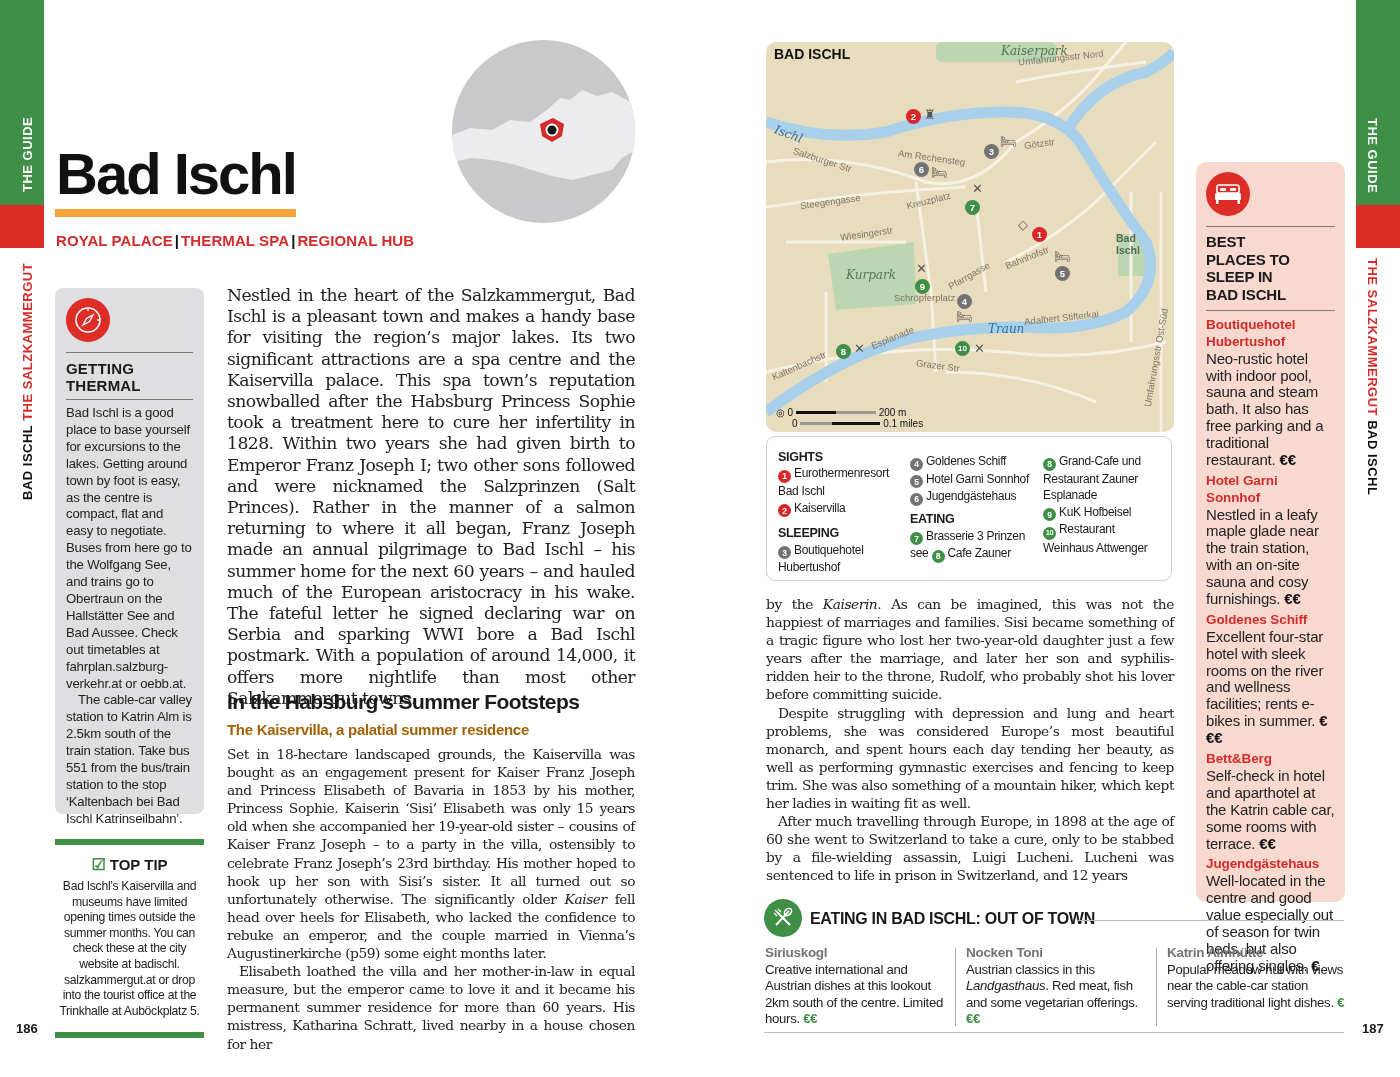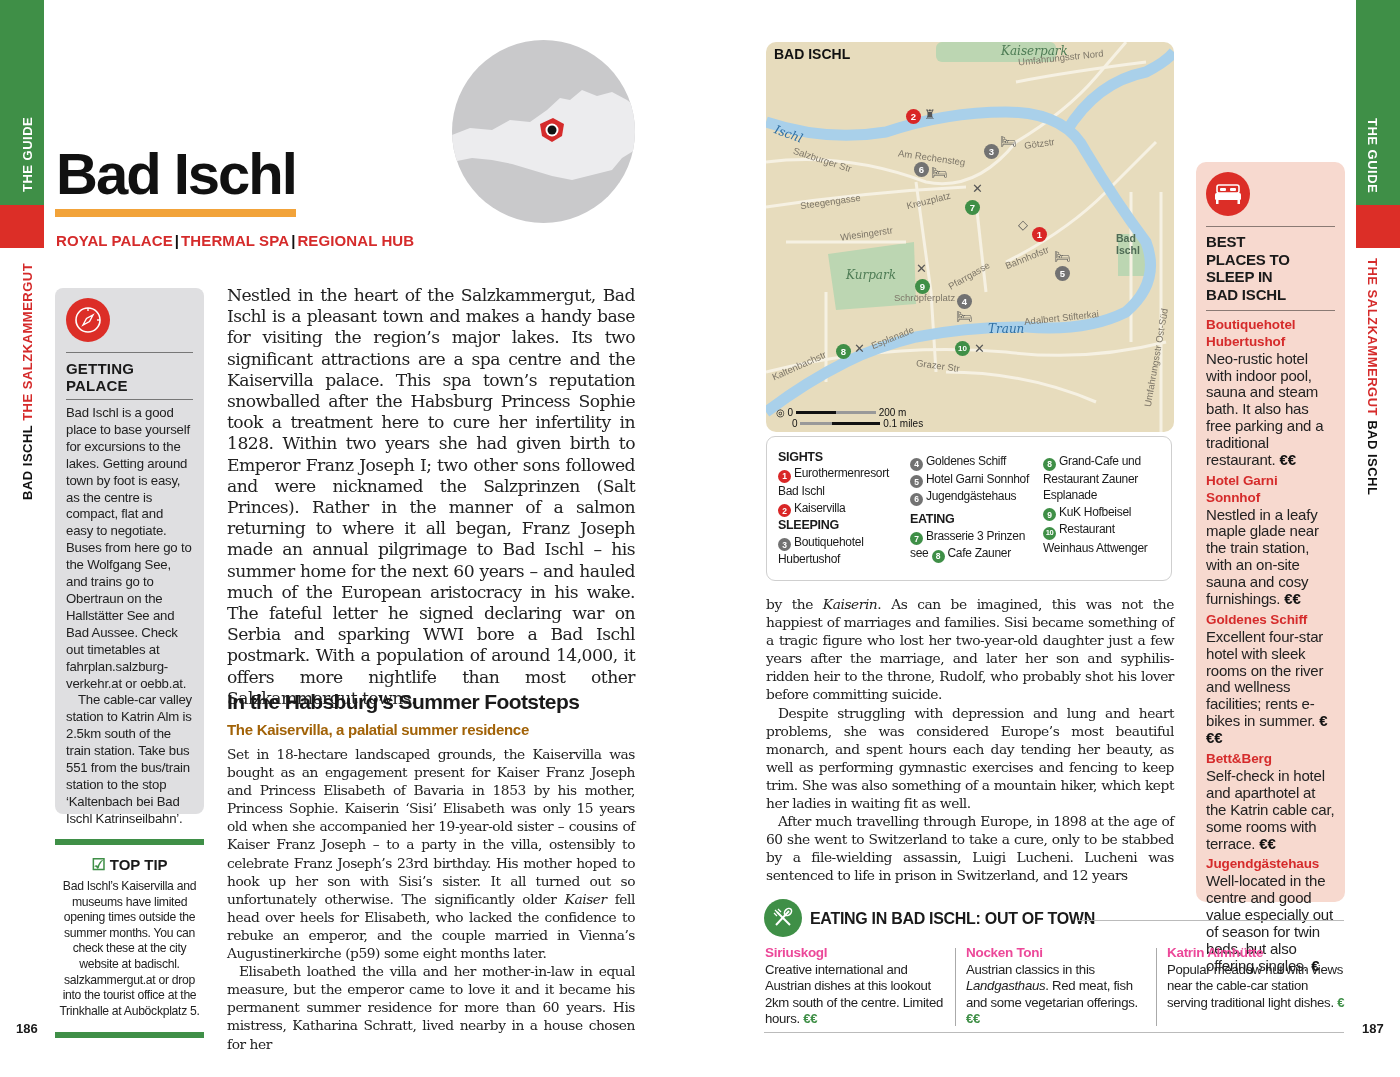--- a/index.html
+++ b/index.html
@@ -77,21 +77,21 @@
   .sleep-head { font-size: 15px; font-weight: 700; line-height: 17.5px; margin: 6px 0 7px; letter-spacing: -0.2px; }
   .hotel-name { font-size: 13.5px; font-weight: 700; color: #d52b2b; line-height: 16.8px; margin-top: 4px; letter-spacing: -0.1px; }
   .hotel-desc { font-size: 15px; line-height: 16.9px; color: #222; letter-spacing: -0.2px; }
   .price { font-weight: 700; color: #111; }
 
   
   .eat-icon { position: absolute; left: 764px; top: 899px; width: 38px; height: 38px; border-radius: 50%; background: #3f8f47; display: flex; align-items: center; justify-content: center; }
   .eat-head { position: absolute; left: 810px; top: 910px; font-size: 16px; font-weight: 700; letter-spacing: -0.3px; }
   .eat-line { position: absolute; left: 1078px; top: 920px; width: 266px; border-top: 1px solid #bbb; }
   .eat-col { position: absolute; top: 945px; width: 180px; font-size: 13.2px; line-height: 16.6px; letter-spacing: -0.3px; color: #222; }
-  .eat-col .ename { font-weight: 700; color: #ec4899; font-size: 13.5px; }
+  .eat-col .ename { font-weight: 700; color: #737373; font-size: 13.5px; }
   .eat-col .gp { color: #3f8f47; font-weight: 700; }
   .vdiv { position: absolute; top: 948px; height: 78px; border-left: 1px solid #aaa; }
   .eat-bottom { position: absolute; left: 764px; top: 1032px; width: 580px; border-top: 1.5px solid #bbb; }
 </style>
 </head>
 <body>
 
 <div class="side-tab tab-green" style="left:0;top:0;height:205px;"></div>
 <div class="side-tab tab-red" style="left:0;top:205px;height:43px;"></div>
 <div class="vtext up" style="left:20px;top:192px;color:#fff;">THE GUIDE</div>
@@ -118,21 +118,21 @@
 <div class="ga-box">
   <div class="round-icon" style="background:#dc2e27;">
     <svg width="30" height="30" viewBox="0 0 30 30">
         <circle cx="15" cy="15" r="12" fill="none" stroke="#fff" stroke-width="1.6"></circle>
         <path d="M20 10 L16.5 16.5 L10 20 L13.5 13.5 Z" fill="none" stroke="#fff" stroke-width="1.4"></path>
         <line x1="15" y1="3" x2="15" y2="6" stroke="#fff" stroke-width="1.4"></line>
         <line x1="27" y1="15" x2="24" y2="15" stroke="#fff" stroke-width="1.4"></line>
       </svg>
   </div>
   <div class="rule"></div>
-  <div class="ga-head">GETTING PALACE</div>
+  <div class="ga-head">GETTING THERMAL</div>
   <div class="rule" style="margin:0 0 5px;"></div>
   <div class="ga-text">
     <p>Bad Ischl is a good place to base yourself for excursions to the lakes. Getting around town by foot is easy,  as the centre is compact, flat and easy to negotiate. Buses from here go to the Wolfgang See, and trains go to Obertraun on the Hallstätter See and Bad Aussee. Check out timetables at fahrplan.salzburg-verkehr.at or oebb.at.</p>
     <p>The cable-car valley station to Katrin Alm is 2.5km south of the train station. Take bus 551 from the bus/train station to the stop ‘Kaltenbach bei Bad Ischl Katrinseilbahn’.</p>
   </div>
 </div>
 
 <div class="tip-bar" style="top:839px;"></div>
 <div class="tip-head">
   <span class="chk">☑</span><span>TOP TIP</span>
@@ -231,21 +231,21 @@
     <div><span>◎</span> <span>0</span> <span style="display:inline-block;width:80px;height:3px;background:linear-gradient(90deg,#111 50%,#999 50%);vertical-align:2px;"></span> <span>200 m</span></div>
     <div style="margin-left:16px;"><span>0</span> <span style="display:inline-block;width:80px;height:3px;background:linear-gradient(90deg,#999 40%,#111 40%);vertical-align:2px;"></span> <span>0.1 miles</span></div>
   </div>
 </div>
 
 <div class="key">
   <div class="kcol" style="left:11px;width:125px;">
     <h4>SIGHTS</h4>
     <div><span class="kpin red">1</span><span>Eurothermenresort Bad Ischl</span></div>
     <div><span class="kpin red">2</span><span>Kaiservilla</span></div>
-    <h4 style="margin-top:0;">SLEEPING</h4>
+    <h4 style="margin-top:8px;">SLEEPING</h4>
     <div><span class="kpin grey">3</span><span>Boutiquehotel Hubertushof</span></div>
   </div>
   <div class="kcol" style="left:143px;width:125px;top:16px;">
     <div><span class="kpin grey">4</span><span>Goldenes Schiff</span></div>
     <div><span class="kpin grey">5</span><span>Hotel Garni Sonnhof</span></div>
     <div><span class="kpin grey">6</span><span>Jugendgästehaus</span></div>
     <h4 style="margin-top:5px;">EATING</h4>
     <div><span class="kpin green">7</span><span>Brasserie 3 Prinzen</span></div>
     <div><span>see</span> <span class="kpin green">8</span><span>Cafe Zauner</span></div>
   </div>

